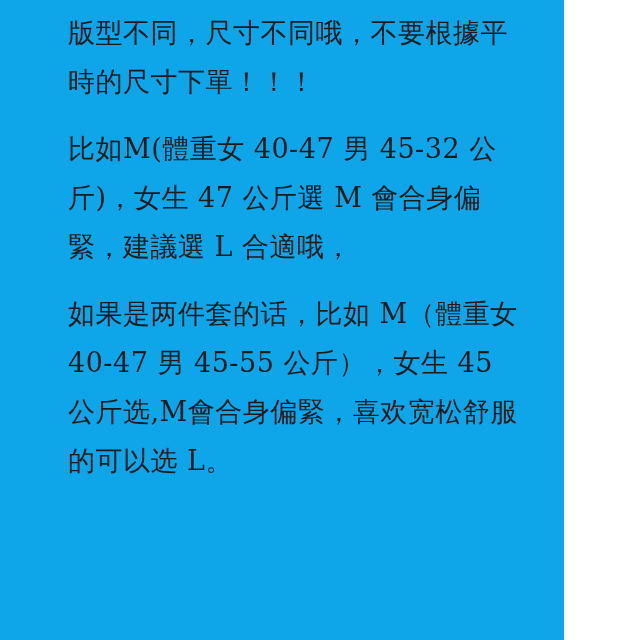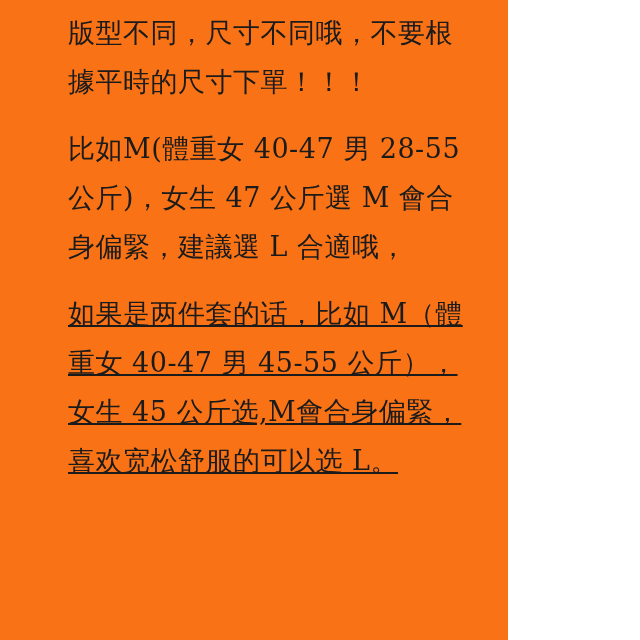--- a/index.html
+++ b/index.html
@@ -9,40 +9,39 @@
   }
   body {
     width: 640px;
     height: 640px;
     overflow: hidden;
     font-family: "DejaVu Serif", serif;
     color: #1b1b1b;
   }
   .page {
     box-sizing: border-box;
-    width: 508px;
+    width: 564px;
     height: 640px;
     padding: 8px 36px 0 68px;
-    background: #f97316;
+    background: #0ea5e9;
   }
   .para {
     font-size: 27px;
     line-height: 49px;
     letter-spacing: 0.5px;
     text-align: left;
     margin: 0 0 18px 0;
     white-space: pre-wrap;
     word-break: break-word;
     font-weight: 500;
   }
   .para:last-child {
     margin-bottom: 0;
-    text-decoration: underline;
   }
 </style>
 </head>
 <body>
 
 <div class="page">
   <p class="para">版型不同，尺寸不同哦，不要根據平時的尺寸下單！！！</p>
-  <p class="para">比如M(體重女 40-47 男 28-55 公斤)，女生 47 公斤選 M 會合身偏緊，建議選 L 合適哦，</p>
+  <p class="para">比如M(體重女 40-47 男 45-32 公斤)，女生 47 公斤選 M 會合身偏緊，建議選 L 合適哦，</p>
   <p class="para">如果是两件套的话，比如 M（體重女 40-47 男 45-55 公斤），女生 45 公斤选,M會合身偏緊，喜欢宽松舒服的可以选 L。</p>
 </div>
 
 </body></html>

